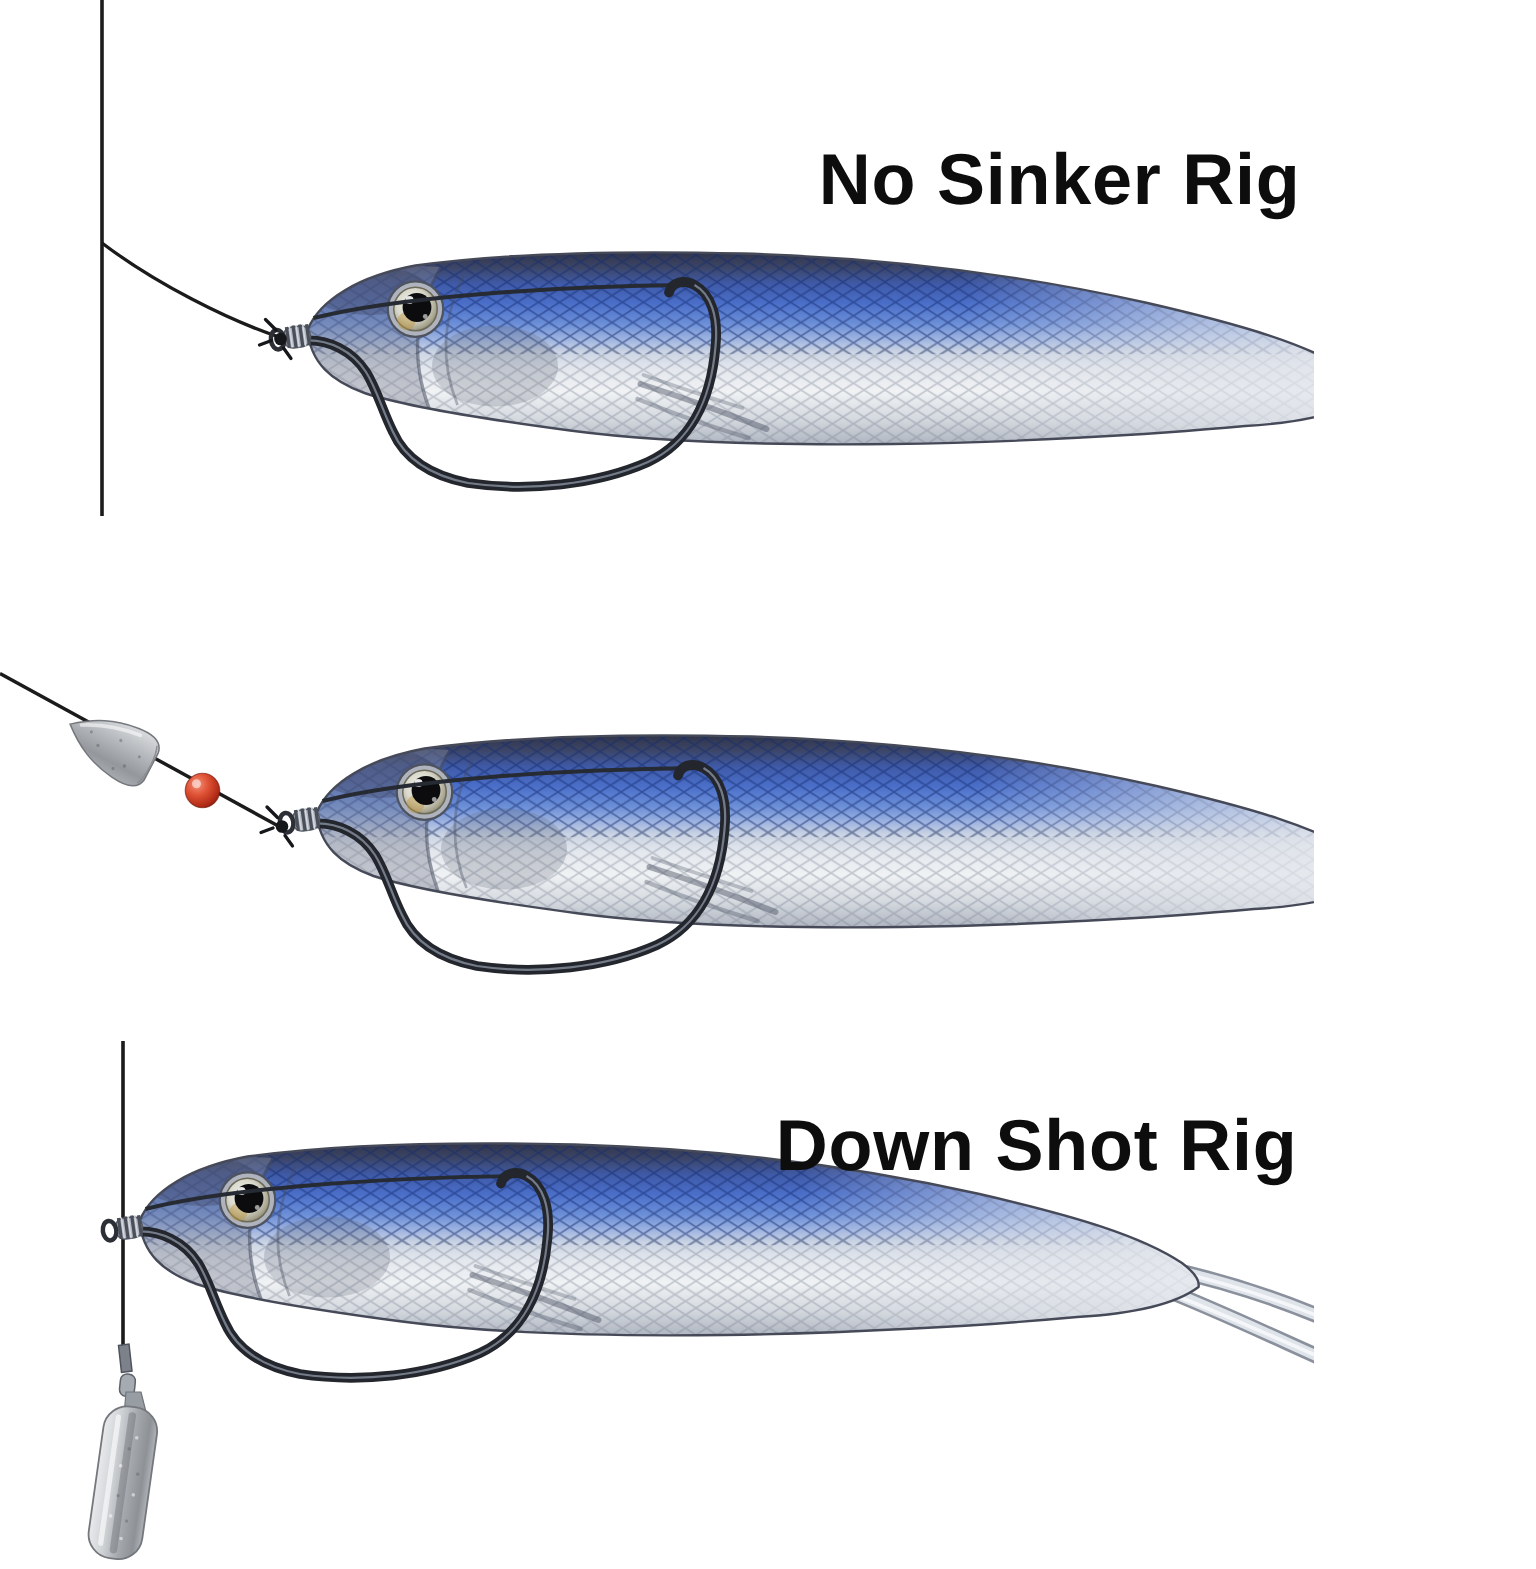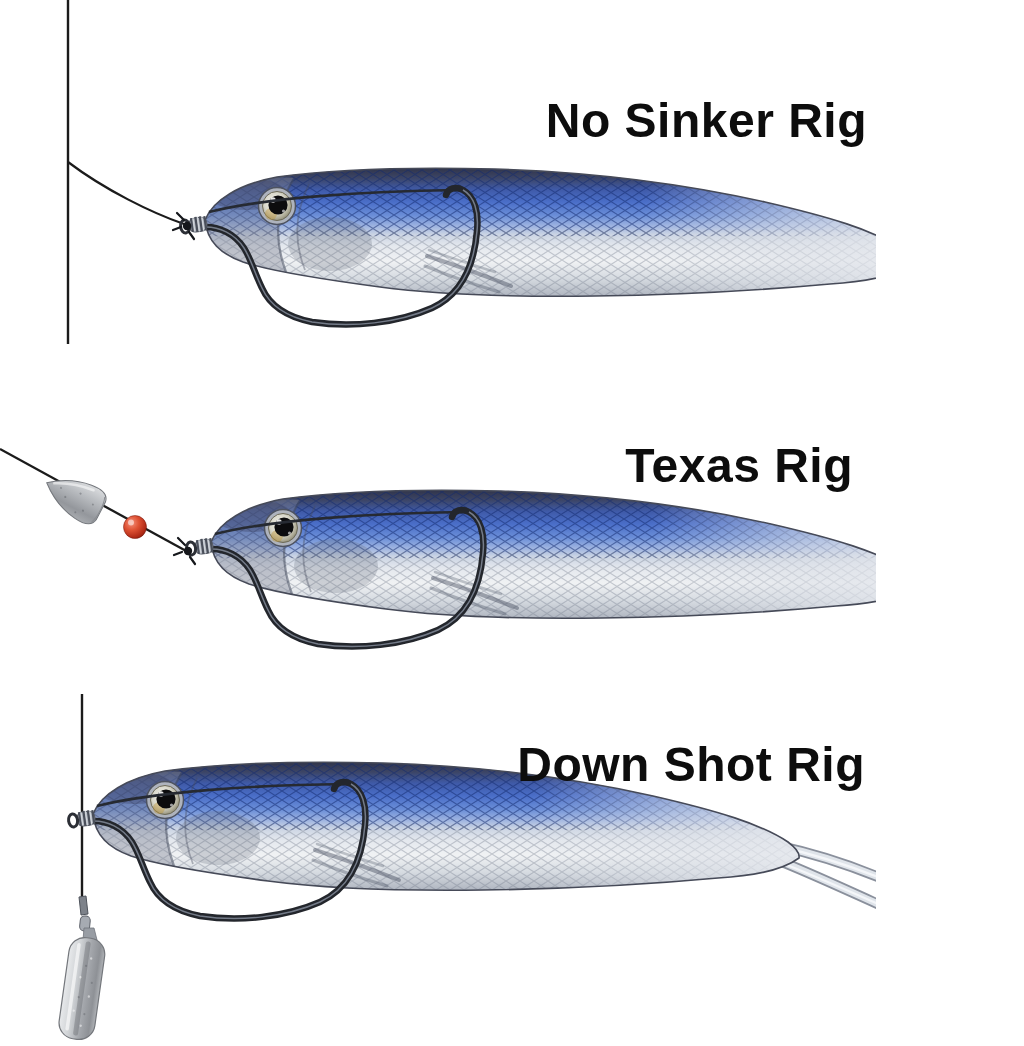--- a/index.html
+++ b/index.html
@@ -211,16 +211,15 @@
         <circle cx="95" cy="1014" r="1.1"></circle>
       </g>
     </g>
     <g transform="translate(93,818)">
       <use href="#fishLure"></use>
     </g>
   </g>
 </svg>
 
 <div id="label-no-sinker" class="rig-label">No Sinker Rig</div>
-<div id="label-texas" class="rig-label">Texas Rig</div>
 <div id="label-down-shot" class="rig-label">Down Shot Rig</div>
 
 </div>
 
 </body></html>

